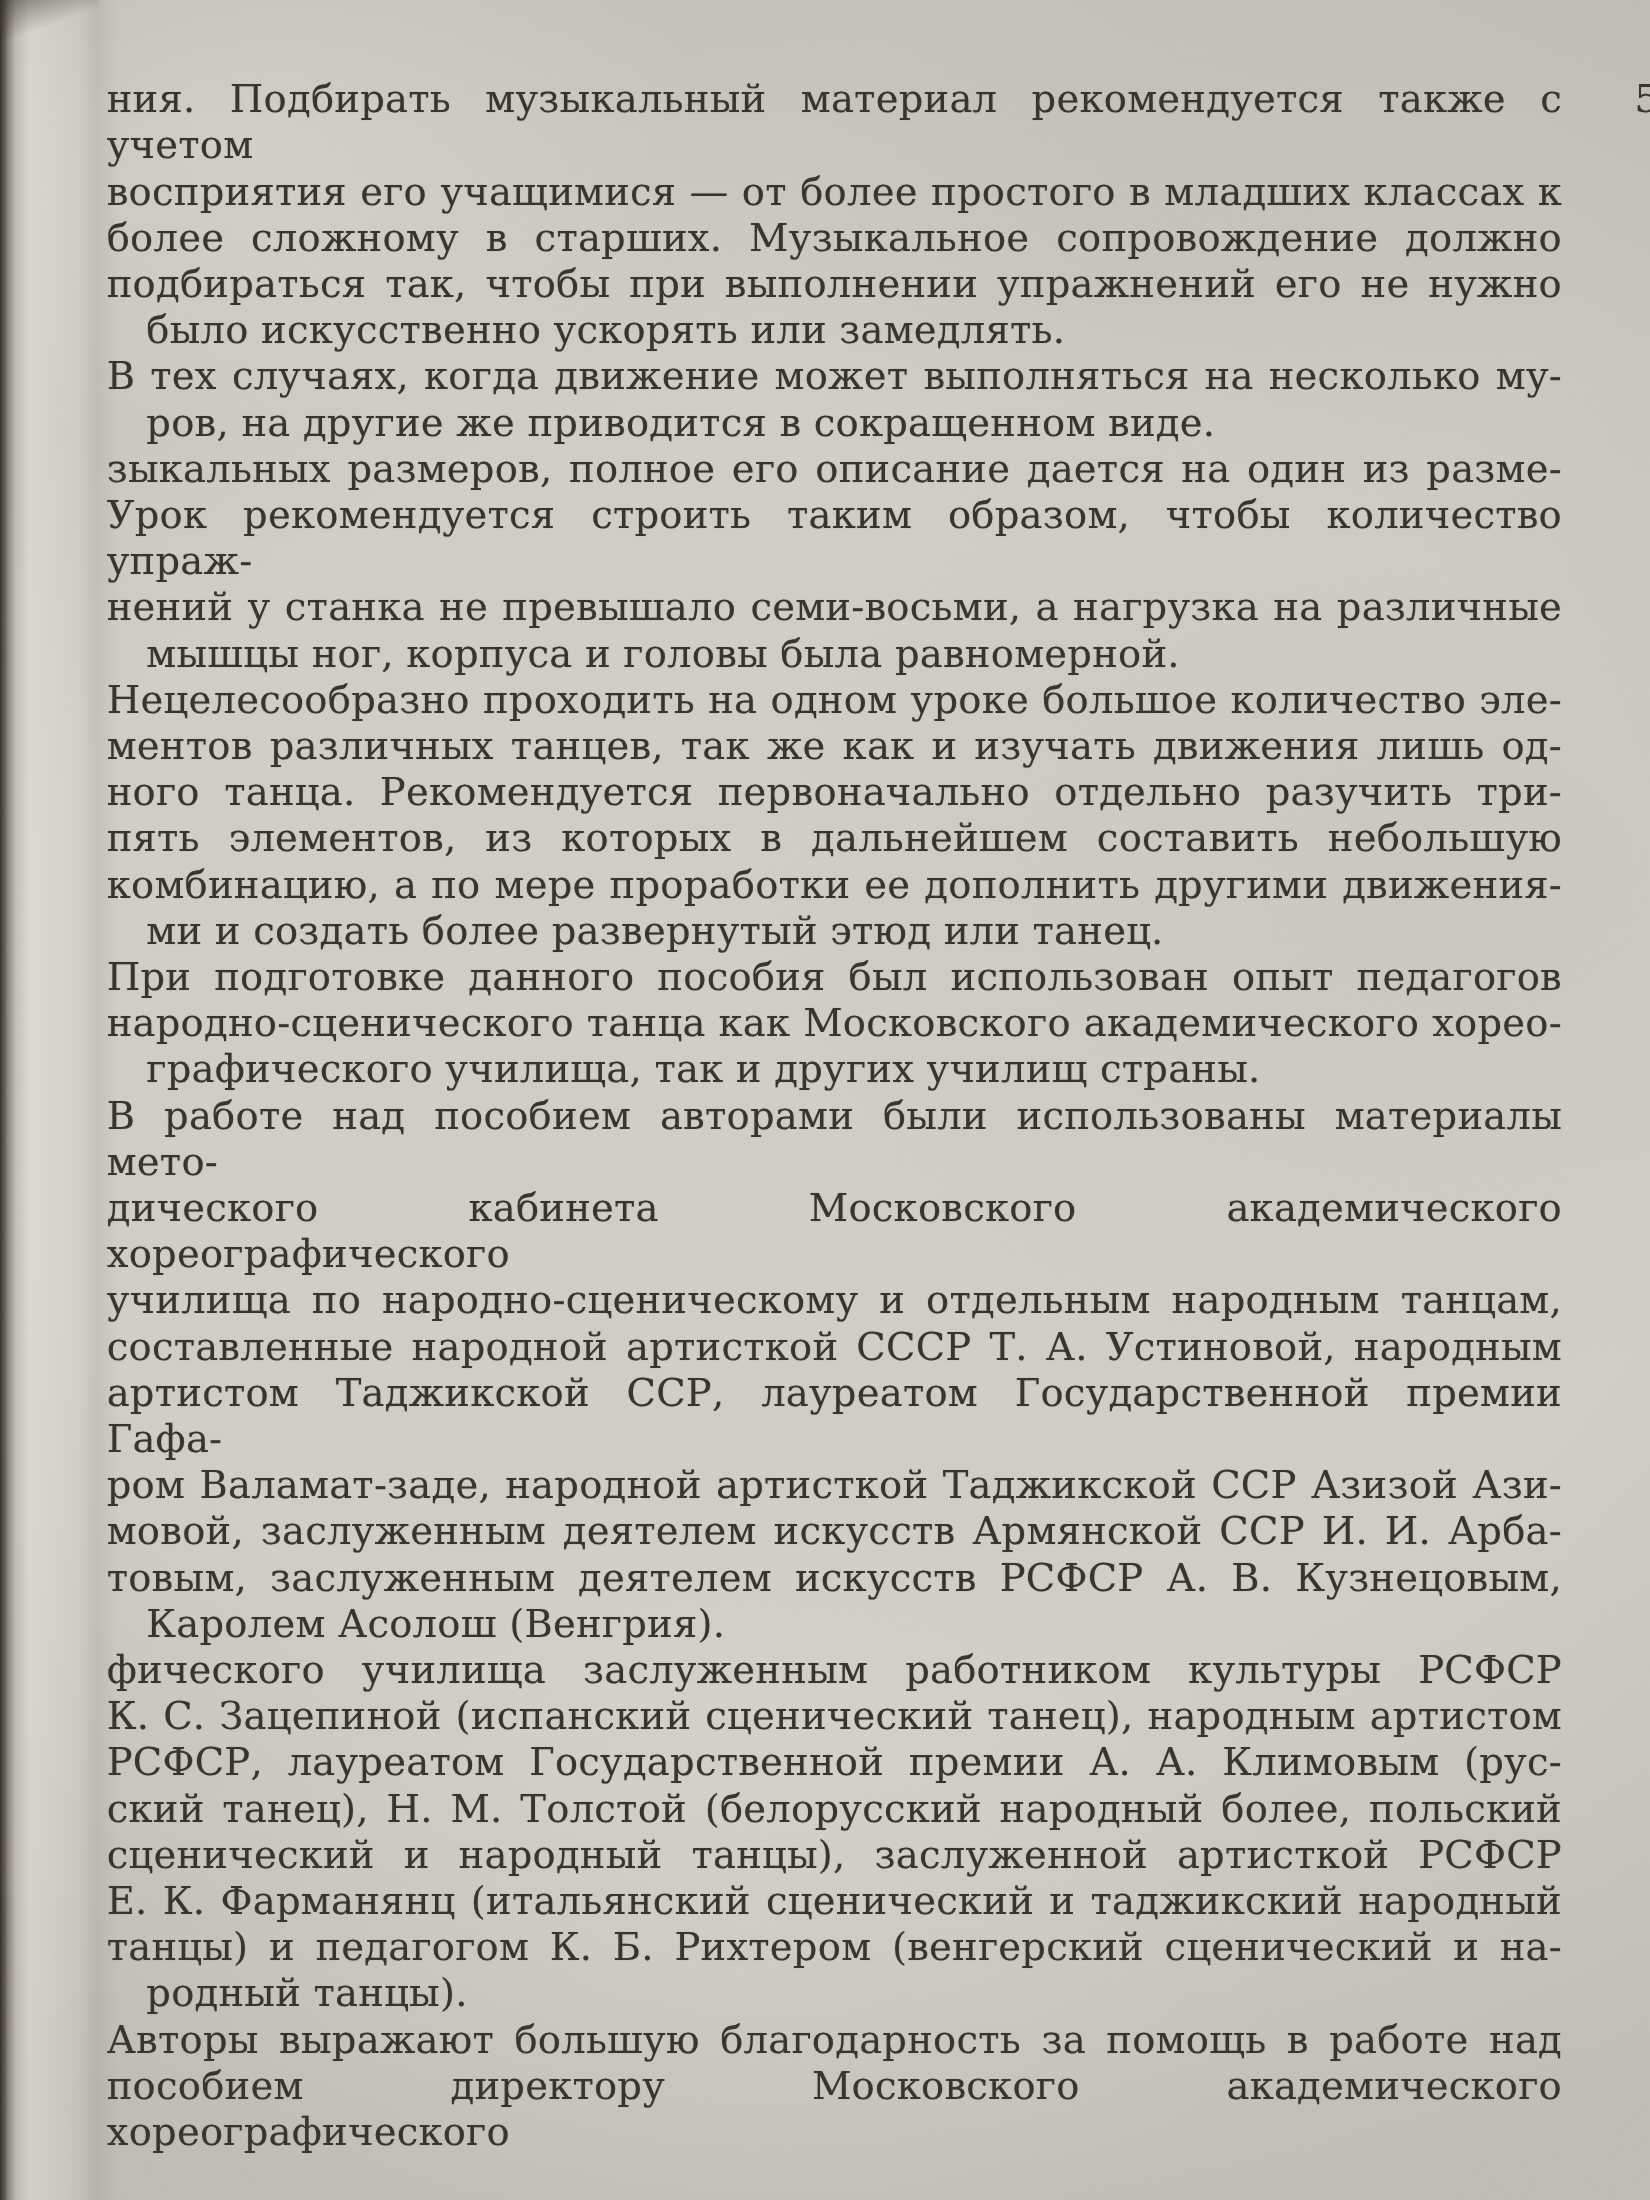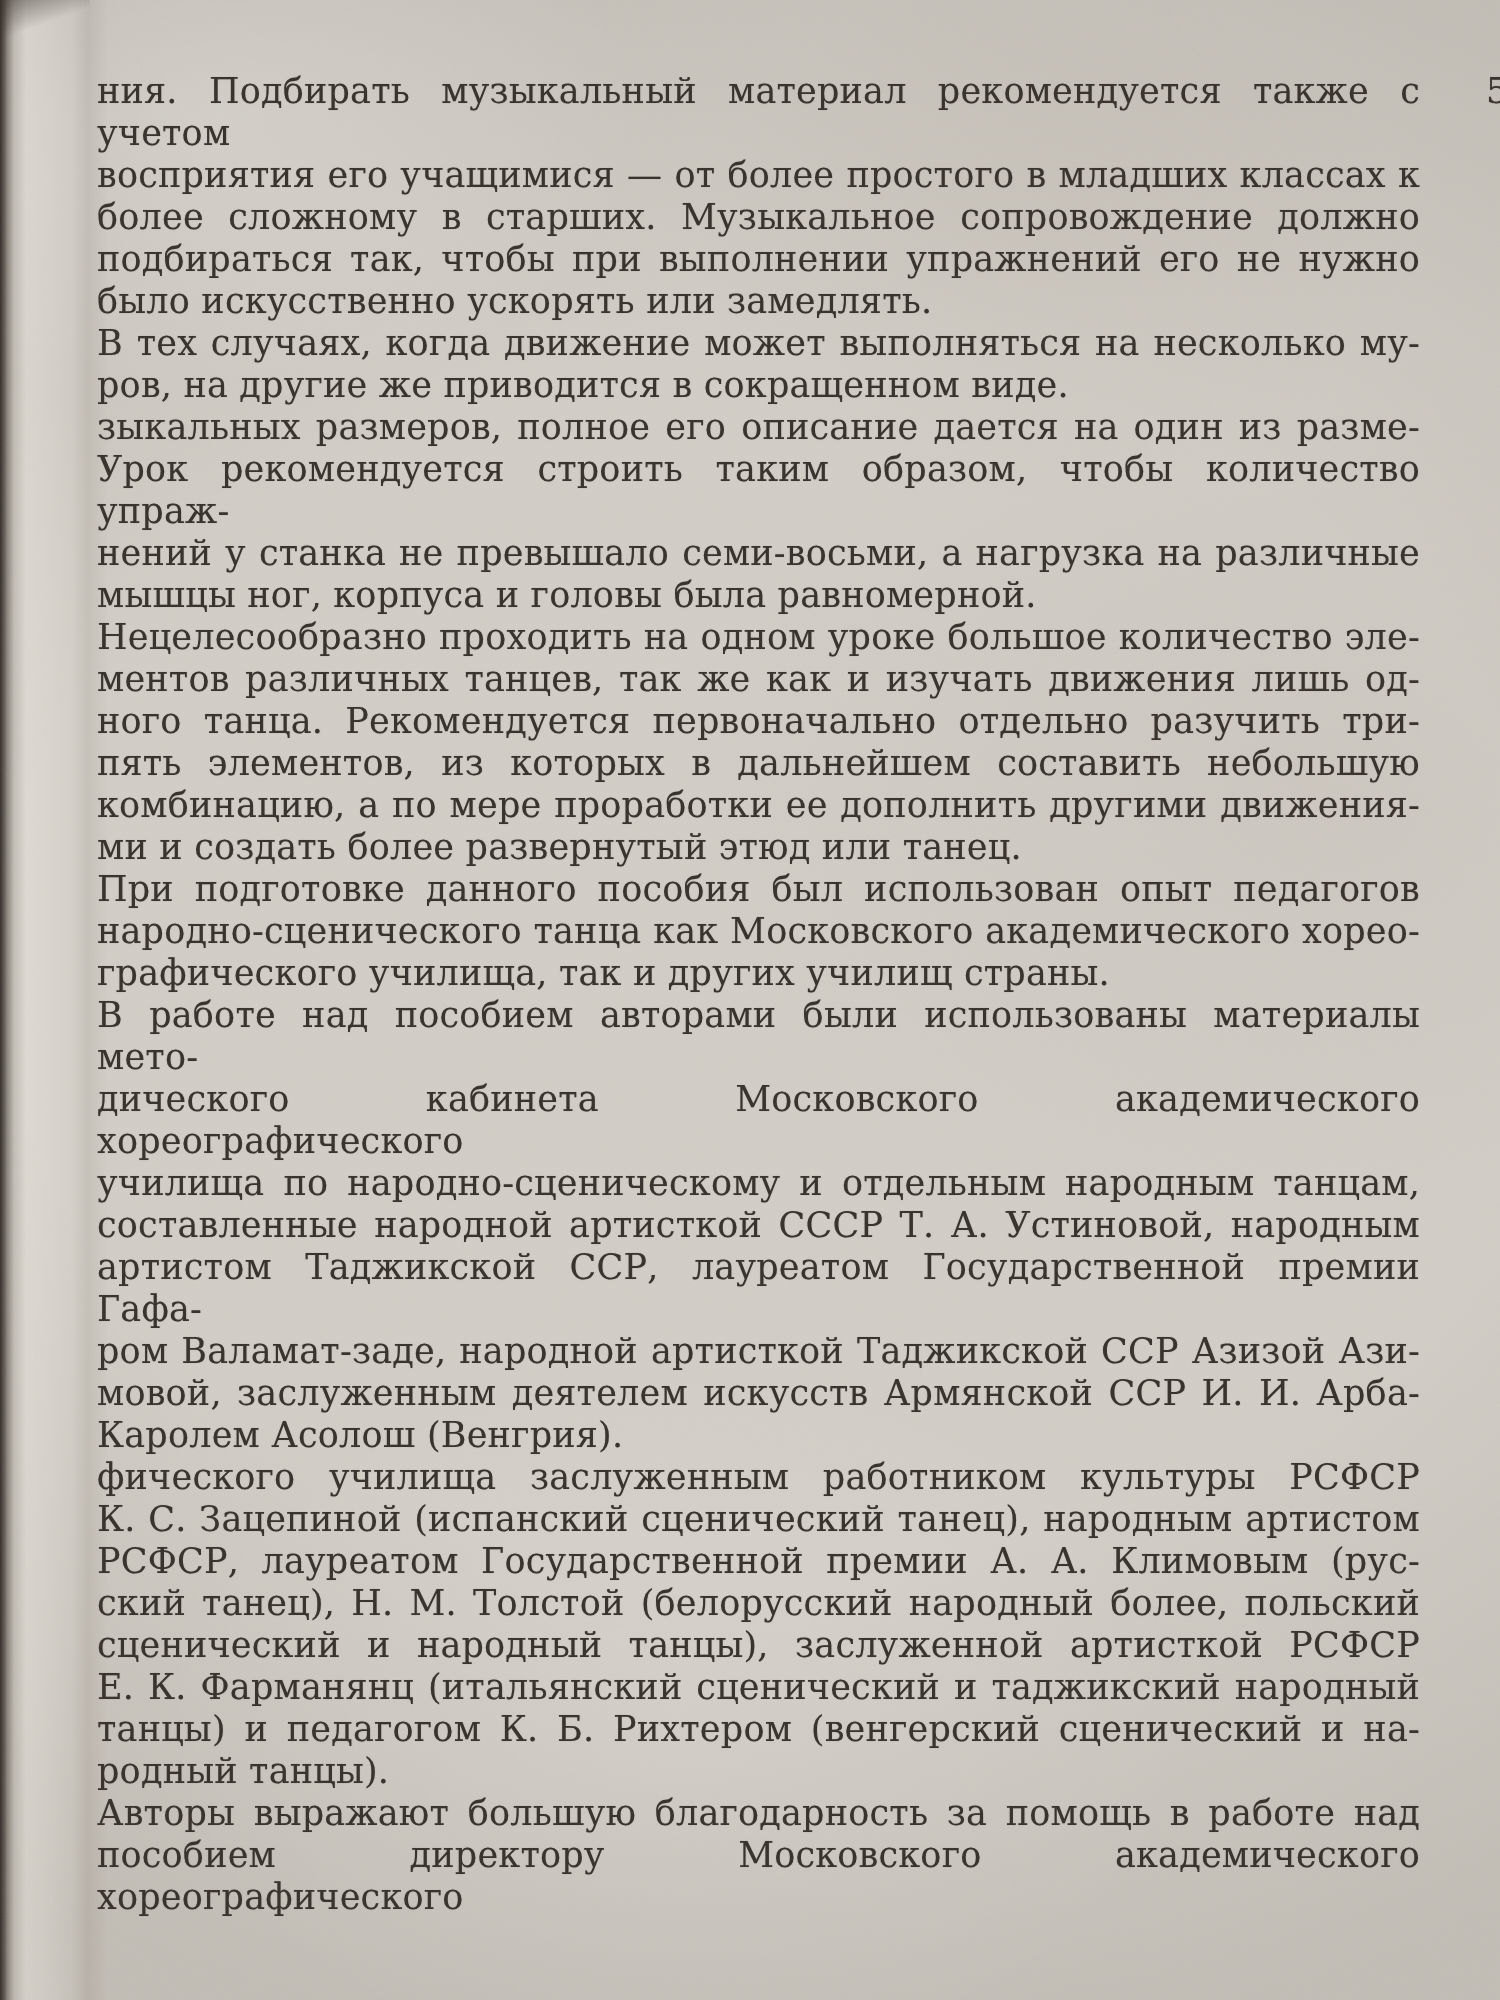--- a/index.html
+++ b/index.html
@@ -82,20 +82,21 @@
     text-shadow: 0 0 1px rgba(57,52,46,0.35);
   }
   .para { margin: 0; }
   .line {
     text-align: justify;
     text-align-last: justify;
     white-space: normal;
   }
   .line.last {
     text-align-last: left;
+    margin-left: 36px;
   }
   .pagenum {
     position: absolute;
     left: 1486px;
     top: 70px;
     color: #39342e;
     font-size: 35px;
     line-height: 42px;
     text-shadow: 0 0 1px rgba(57,52,46,0.35);
   }
@@ -156,20 +157,21 @@
         <div class="line last">графического училища, так и других училищ страны.</div>
       </div>
       <div class="para">
         <div class="line">В работе над пособием авторами были использованы материалы мето-</div>
         <div class="line">дического кабинета Московского академического хореографического</div>
         <div class="line">училища по народно-сценическому и отдельным народным танцам,</div>
         <div class="line">составленные народной артисткой СССР Т. А. Устиновой, народным</div>
         <div class="line">артистом Таджикской ССР, лауреатом Государственной премии Гафа-</div>
         <div class="line">ром Валамат-заде, народной артисткой Таджикской ССР Азизой Ази-</div>
         <div class="line">мовой, заслуженным деятелем искусств Армянской ССР И. И. Арба-</div>
+        <div class="line">товым, заслуженным деятелем искусств РСФСР А. В. Кузнецовым,</div>
         <div class="line last">Каролем Асолош (Венгрия).</div>
       </div>
       <div class="para">
         <div class="line">фического училища заслуженным работником культуры РСФСР</div>
         <div class="line">К. С. Зацепиной (испанский сценический танец), народным артистом</div>
         <div class="line">РСФСР, лауреатом Государственной премии А. А. Климовым (рус-</div>
         <div class="line">ский танец), Н. М. Толстой (белорусский народный более, польский</div>
         <div class="line">сценический и народный танцы), заслуженной артисткой РСФСР</div>
         <div class="line">Е. К. Фарманянц (итальянский сценический и таджикский народный</div>
         <div class="line">танцы) и педагогом К. Б. Рихтером (венгерский сценический и на-</div>

